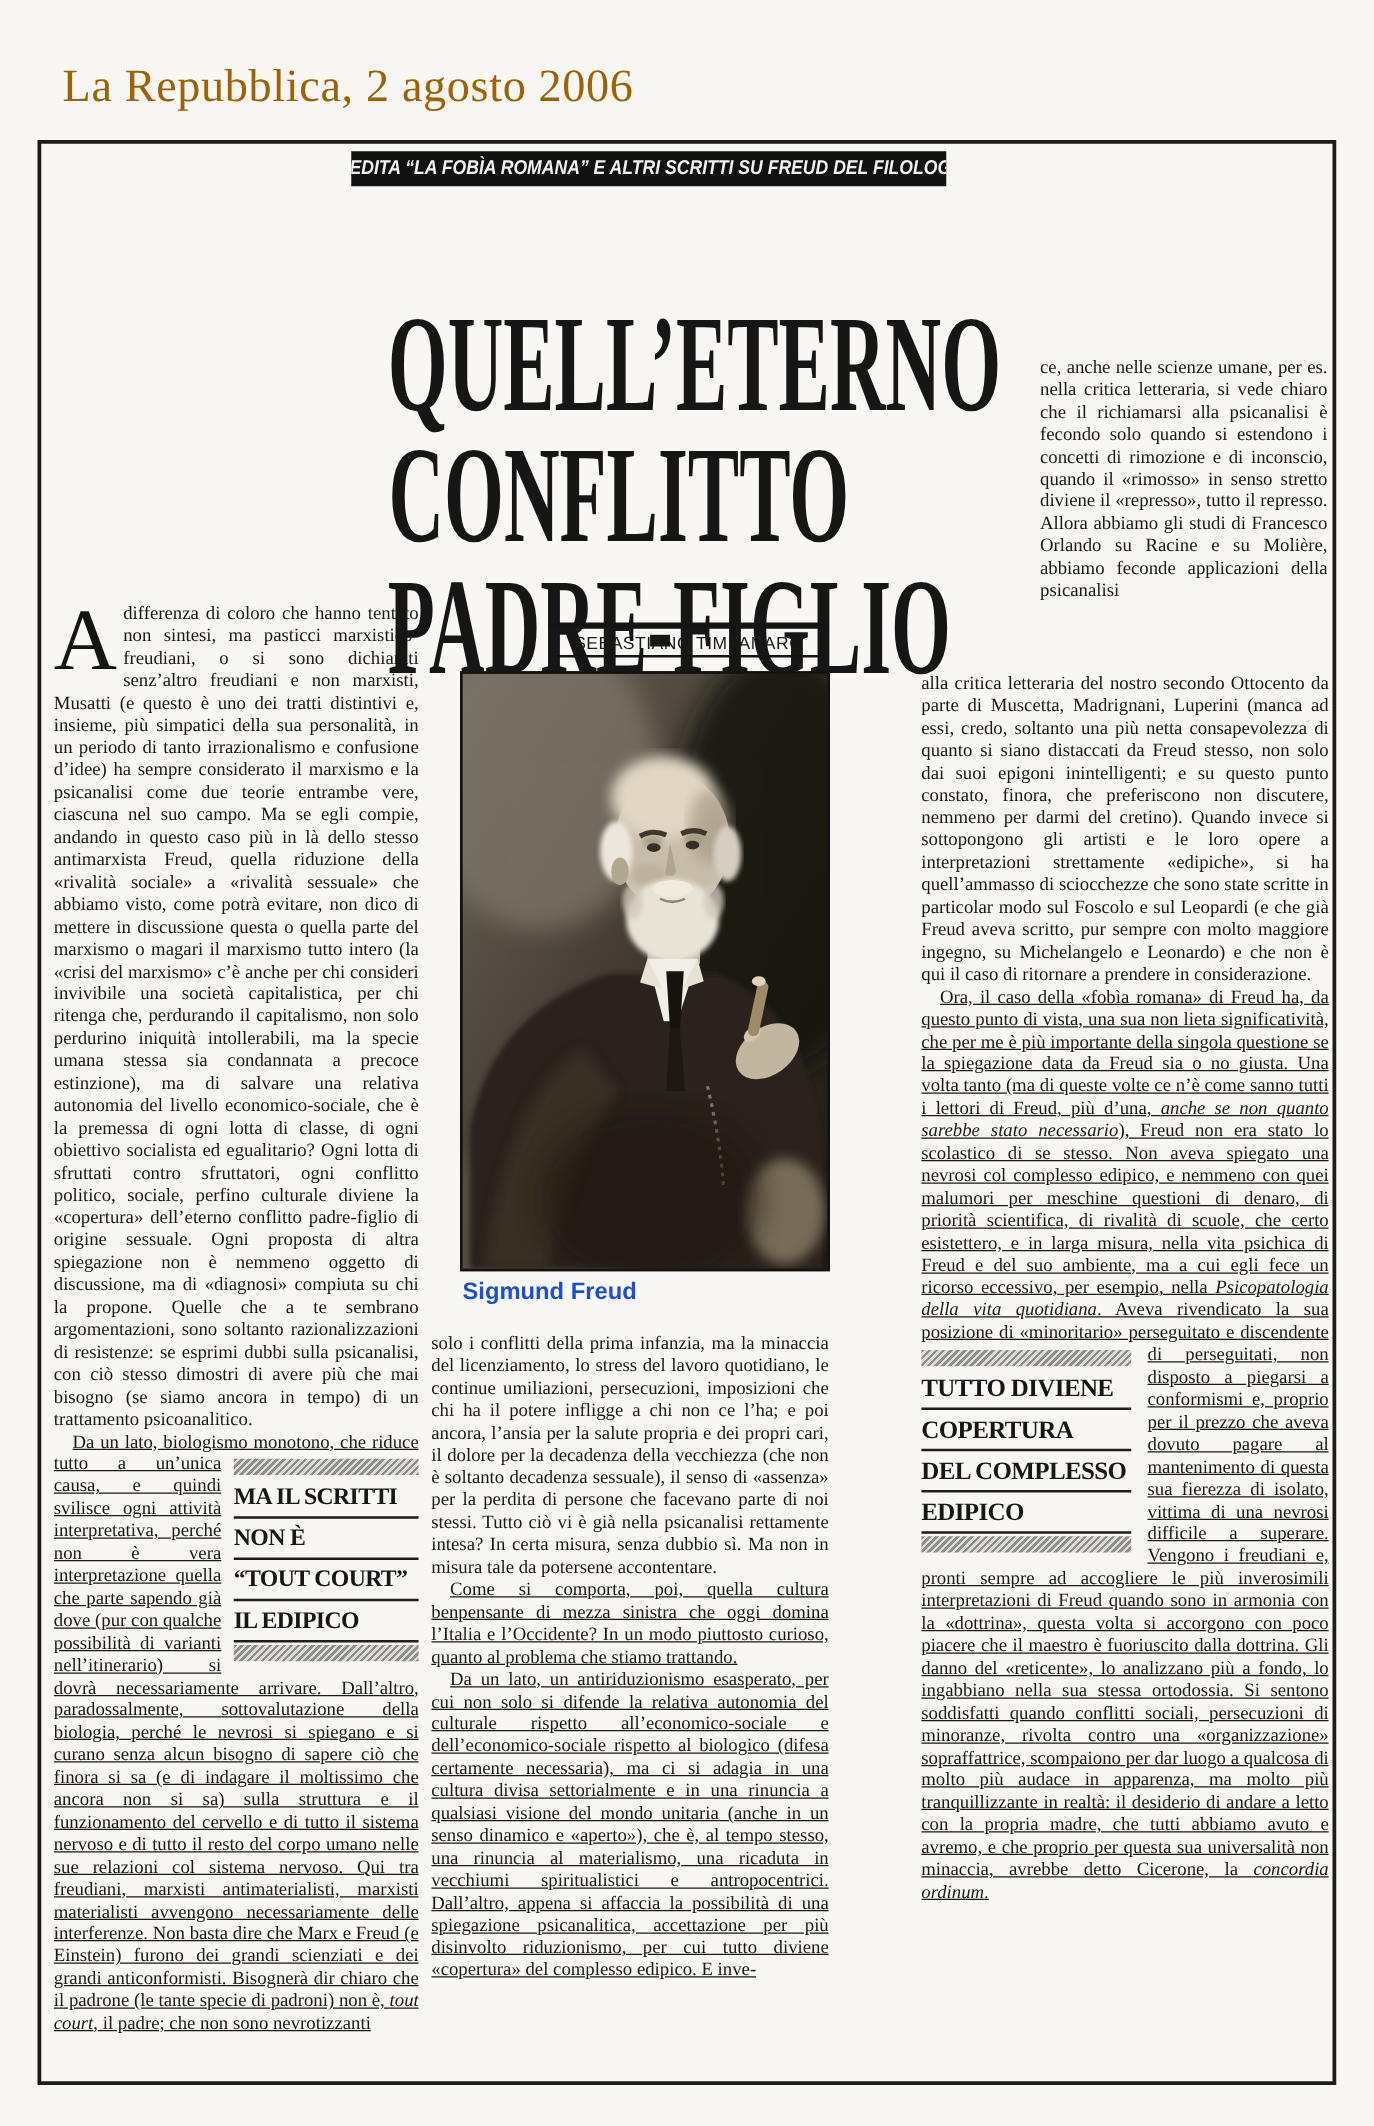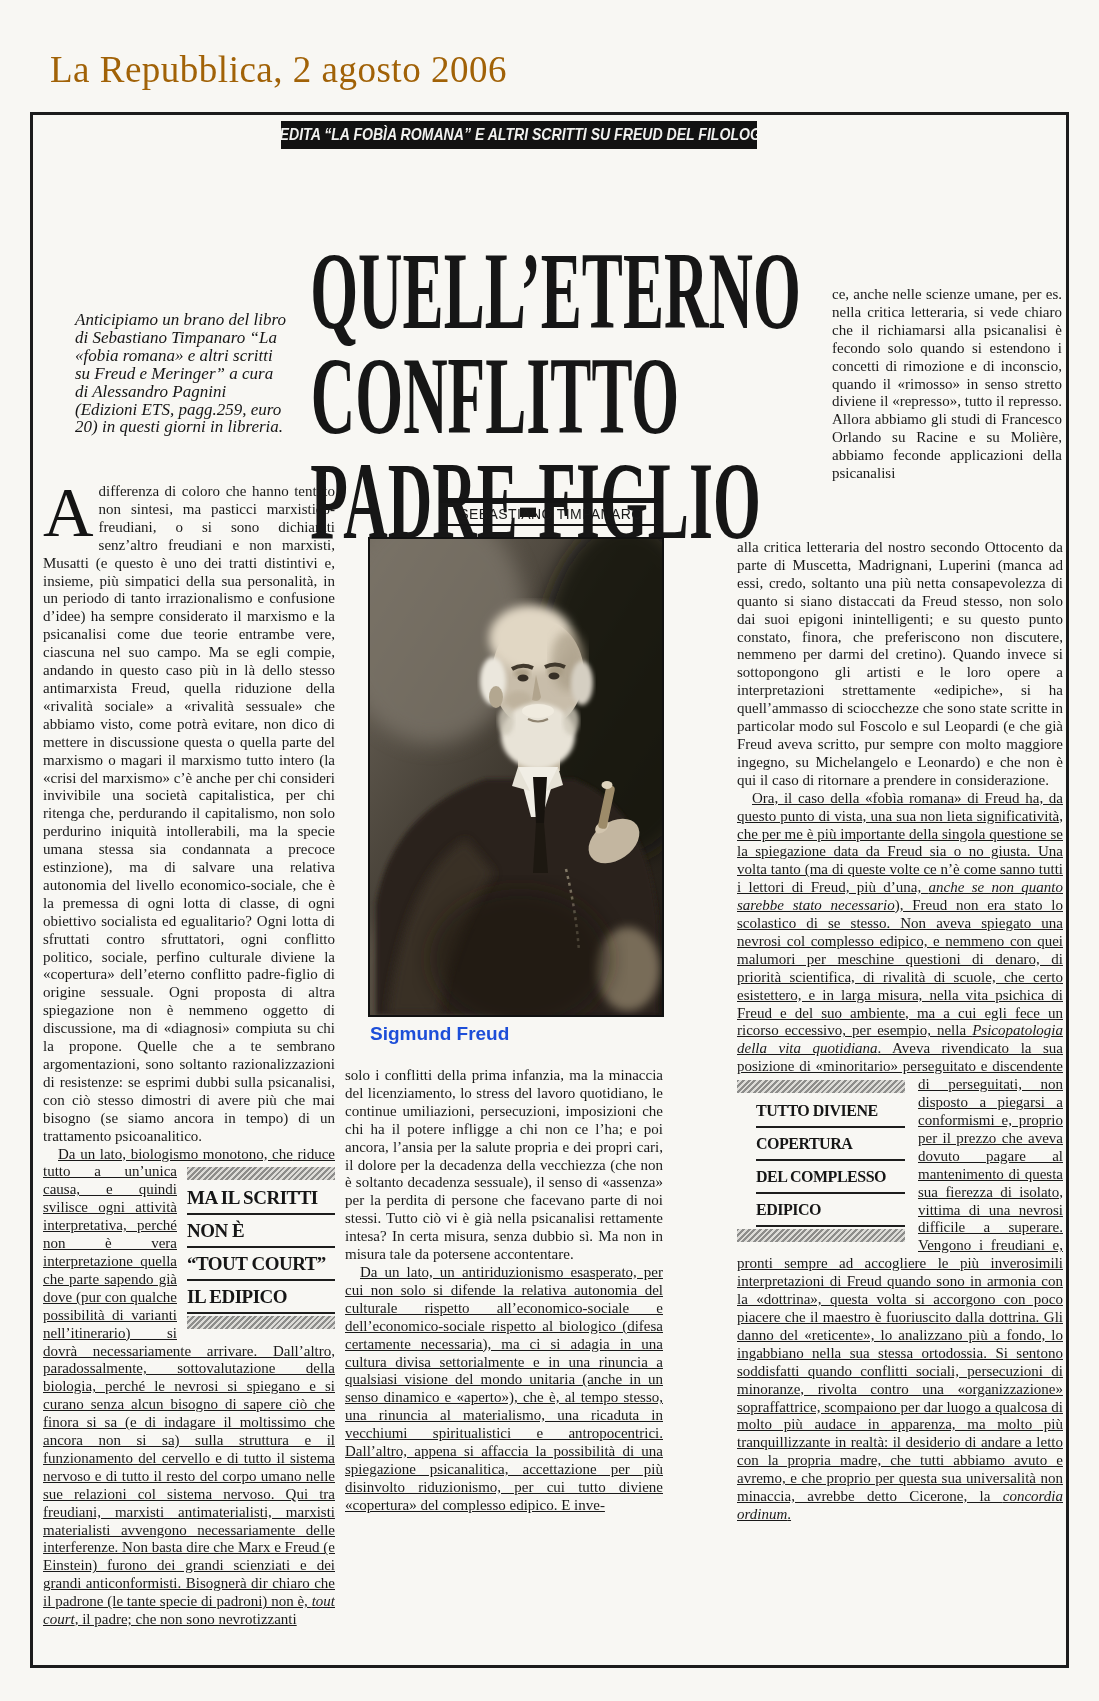--- a/index.html
+++ b/index.html
@@ -81,42 +81,41 @@
     display:block;height:13px;
     background:repeating-linear-gradient(135deg,#8d8d8b 0px,#8d8d8b 2px,#dddcd8 2px,#dddcd8 4px);
   }
   .pq-line{
     display:block;font-weight:bold;color:#161616;
     border-bottom:2px solid #1d1d1d;
     padding:5px 0 4px 0;line-height:22px;letter-spacing:-0.5px;
     text-align:left;text-indent:0;white-space:nowrap;
   }
   .pq1 .pq-line{font-size:19px;}
-  .pq2 .pq-line{font-size:16px;margin-left:19px;}
+  .pq2 .pq-line{font-size:20px;}
   .pq-bar.top{margin-bottom:2px;}
   .pq-bar.bottom{margin-top:2px;}
 </style>
 </head>
 <body>
 
 <div class="masthead">La Repubblica, 2 agosto 2006</div>
 
 <div class="frame">
 
   <div class="kicker">
     <span>RIEDITA “LA FOBÌA ROMANA” E ALTRI SCRITTI SU FREUD DEL FILOLOGO</span>
   </div>
 
   <h1 class="headline">
     <span class="hl">QUELL’ETERNO</span>
     <span class="hl">CONFLITTO</span>
     <span class="hl">PADRE-FIGLIO</span>
   </h1>
 
-  <div class="standfirst">Anticipiamo un brano del libro di Sebastiano Timpanaro “La «fobia romana» e altri scritti su Freud e Meringer” a cura di Alessandro Pagnini (Edizioni ETS, pagg.259, euro 20) in questi giorni in libreria.</div>
 
   <div class="byline">
     <div class="rule-thick"></div>
     <div class="byline-text">SEBASTIANO TIMPANARO</div>
     <div class="rule-thin"></div>
   </div>
 
   <div class="photo">
     <svg width="292" height="476" viewBox="0 0 292 476" xmlns="http://www.w3.org/2000/svg">
       <defs>
@@ -185,20 +184,21 @@
           <span class="pq-line">MA IL SCRITTI</span>
           <span class="pq-line">NON È</span>
           <span class="pq-line">“TOUT COURT”</span>
           <span class="pq-line">IL EDIPICO</span>
           <span class="pq-bar bottom"></span>
         </span><span><span> riduce tutto a un’unica causa, e quindi svilisce ogni attività interpretativa, perché non è vera interpretazione quella che parte sapendo già dove (pur con qualche possibilità di varianti nell’itinerario) si dovrà necessariamente arrivare. Dall’altro, paradossalmente, sottovalutazione della biologia, perché le nevrosi si spiegano e si curano senza alcun bisogno di sapere ciò che finora si sa (e di indagare il moltissimo che ancora non si sa) sulla struttura e il funzionamento del cervello e di tutto il sistema nervoso e di tutto il resto del corpo umano nelle sue relazioni col sistema nervoso. Qui tra freudiani, marxisti antimaterialisti, marxisti materialisti avvengono necessariamente delle interferenze. Non basta dire che Marx e Freud (e Einstein) furono dei grandi scienziati e dei grandi anticonformisti. Bisognerà dir chiaro che il padrone (le tante specie di padroni) non è, </span><i>tout court</i><span>, il padre; che non sono nevrotizzanti</span></span></p>
   </div>
 
   <div class="col col-mid">
     <p><span><span>solo i conflitti della prima infanzia, ma la minaccia del licenziamento, lo stress del lavoro quotidiano, le continue umiliazioni, persecuzioni, imposizioni che chi ha il potere infligge a chi non ce l’ha; e poi ancora, l’ansia per la salute propria e dei propri cari, il dolore per la decadenza della vecchiezza (che non è soltanto decadenza sessuale), il senso di «assenza» per la perdita di persone che facevano parte di noi stessi. Tutto ciò vi è già nella psicanalisi rettamente intesa? In certa misura, senza dubbio sì. Ma non in misura tale da potersene accontentare.</span></span></p>
+    <p class="ind"><span><span>Come si comporta, poi, quella cultura benpensante di mezza sinistra che oggi domina l’Italia e l’Occidente? In un modo piuttosto curioso, quanto al problema che stiamo trattando.</span></span></p>
     <p class="ind"><span><span>Da un lato, un antiriduzionismo esasperato, per cui non solo si difende la relativa autonomia del culturale rispetto all’economico-sociale e dell’economico-sociale rispetto al biologico (difesa certamente necessaria), ma ci si adagia in una cultura divisa settorialmente e in una rinuncia a qualsiasi visione del mondo unitaria (anche in un senso dinamico e «aperto»), che è, al tempo stesso, una rinuncia al materialismo, una ricaduta in vecchiumi spiritualistici e antropocentrici. Dall’altro, appena si affaccia la possibilità di una spiegazione psicanalitica, accettazione per più disinvolto riduzionismo, per cui tutto diviene «copertura» del complesso edipico. E inve-</span></span></p>
   </div>
 
   <div class="col col-rtop">
     <p><span><span>ce, anche nelle scienze umane, per es. nella critica letteraria, si vede chiaro che il richiamarsi alla psicanalisi è fecondo solo quando si estendono i concetti di rimozione e di inconscio, quando il «rimosso» in senso stretto diviene il «represso», tutto il represso. Allora abbiamo gli studi di Francesco Orlando su Racine e su Molière, abbiamo feconde applicazioni della psicanalisi</span></span></p>
   </div>
 
   <div class="col col-right">
     <p><span><span>alla critica letteraria del nostro secondo Ottocento da parte di Muscetta, Madrignani, Luperini (manca ad essi, credo, soltanto una più netta consapevolezza di quanto si siano distaccati da Freud stesso, non solo dai suoi epigoni inintelligenti; e su questo punto constato, finora, che preferiscono non discutere, nemmeno per darmi del cretino). Quando invece si sottopongono gli artisti e le loro opere a interpretazioni strettamente «edipiche», si ha quell’ammasso di sciocchezze che sono state scritte in particolar modo sul Foscolo e sul Leopardi (e che già Freud aveva scritto, pur sempre con molto maggiore ingegno, su Michelangelo e Leonardo) e che non è qui il caso di ritornare a prendere in considerazione.</span></span></p>
     <p class="ind"><span><span>Ora, il caso della «fobìa romana» di Freud ha, da questo punto di vista, una sua non lieta significatività, che per me è più importante della singola questione se la spiegazione data da Freud sia o no giusta. Una volta tanto (ma di queste volte ce n’è come sanno tutti i lettori di Freud, più d’una, </span><i>anche se non quanto sarebbe stato necessario</i><span>), Freud non era stato lo scolastico di se stesso. Non aveva spiegato una nevrosi col complesso edipico, e nemmeno con quei malumori per meschine questioni di denaro, di priorità scientifica, di rivalità di scuole, che certo esistettero, e in larga misura, nella vita psichica di Freud e del suo ambiente, ma a cui egli fece un ricorso eccessivo, per esempio, nella </span><i>Psicopatologia della vita quotidiana</i><span>. Aveva rivendicato la sua posizione di «minoritario» perseguitato e discendente di perseguitati, non</span></span><span class="pq pq2">

